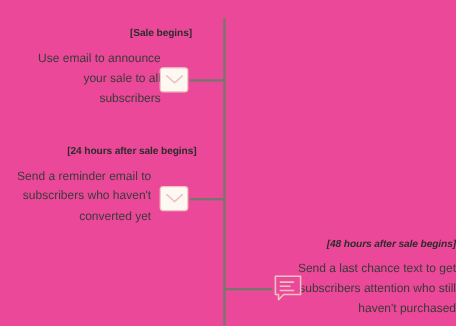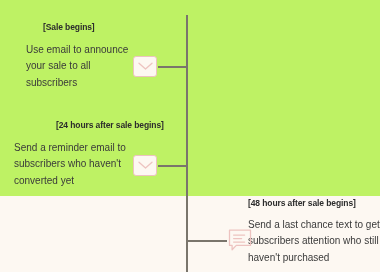--- a/index.html
+++ b/index.html
@@ -10,22 +10,23 @@
     width: 380px;
     height: 272px;
     background: #fdf8f2;
     font-family: "Liberation Sans", sans-serif;
     overflow: hidden;
   }
 
   #timeline-canvas {
     position: relative;
     width: 380px;
-    height: 196px;
-    background: #bef264;
+    height: 272px;
+    background: #ec4899;
+    text-align: right;
   }
 
   
   .spine {
     position: absolute;
     left: 186px;
     top: 15px;
     width: 2px;
     height: 257px;
     background: #7a756c;
@@ -53,21 +54,21 @@
     font-size: 8.5px;
     font-weight: bold;
     color: #2c2c2c;
     letter-spacing: -0.1px;
     line-height: 1.2;
     margin: 0;
     white-space: nowrap;
   }
   .m1 .milestone-heading { padding-left: 43px; }
   .m2 .milestone-heading { padding-left: 8px; margin-left: 48px; }
-  .m3 .milestone-heading { padding-left: 0px; }
+  .m3 .milestone-heading { padding-left: 0px; font-style: italic; }
 
   .milestone-body {
     font-size: 10px;
     color: #3a3a3a;
     line-height: 1.62;
     margin: 0;
     padding-top: 10px;
   }
   .m1 .milestone-body { padding-left: 26px; width: 108px; }
   .m2 .milestone-body { padding-left: 14px; width: 112px; }

